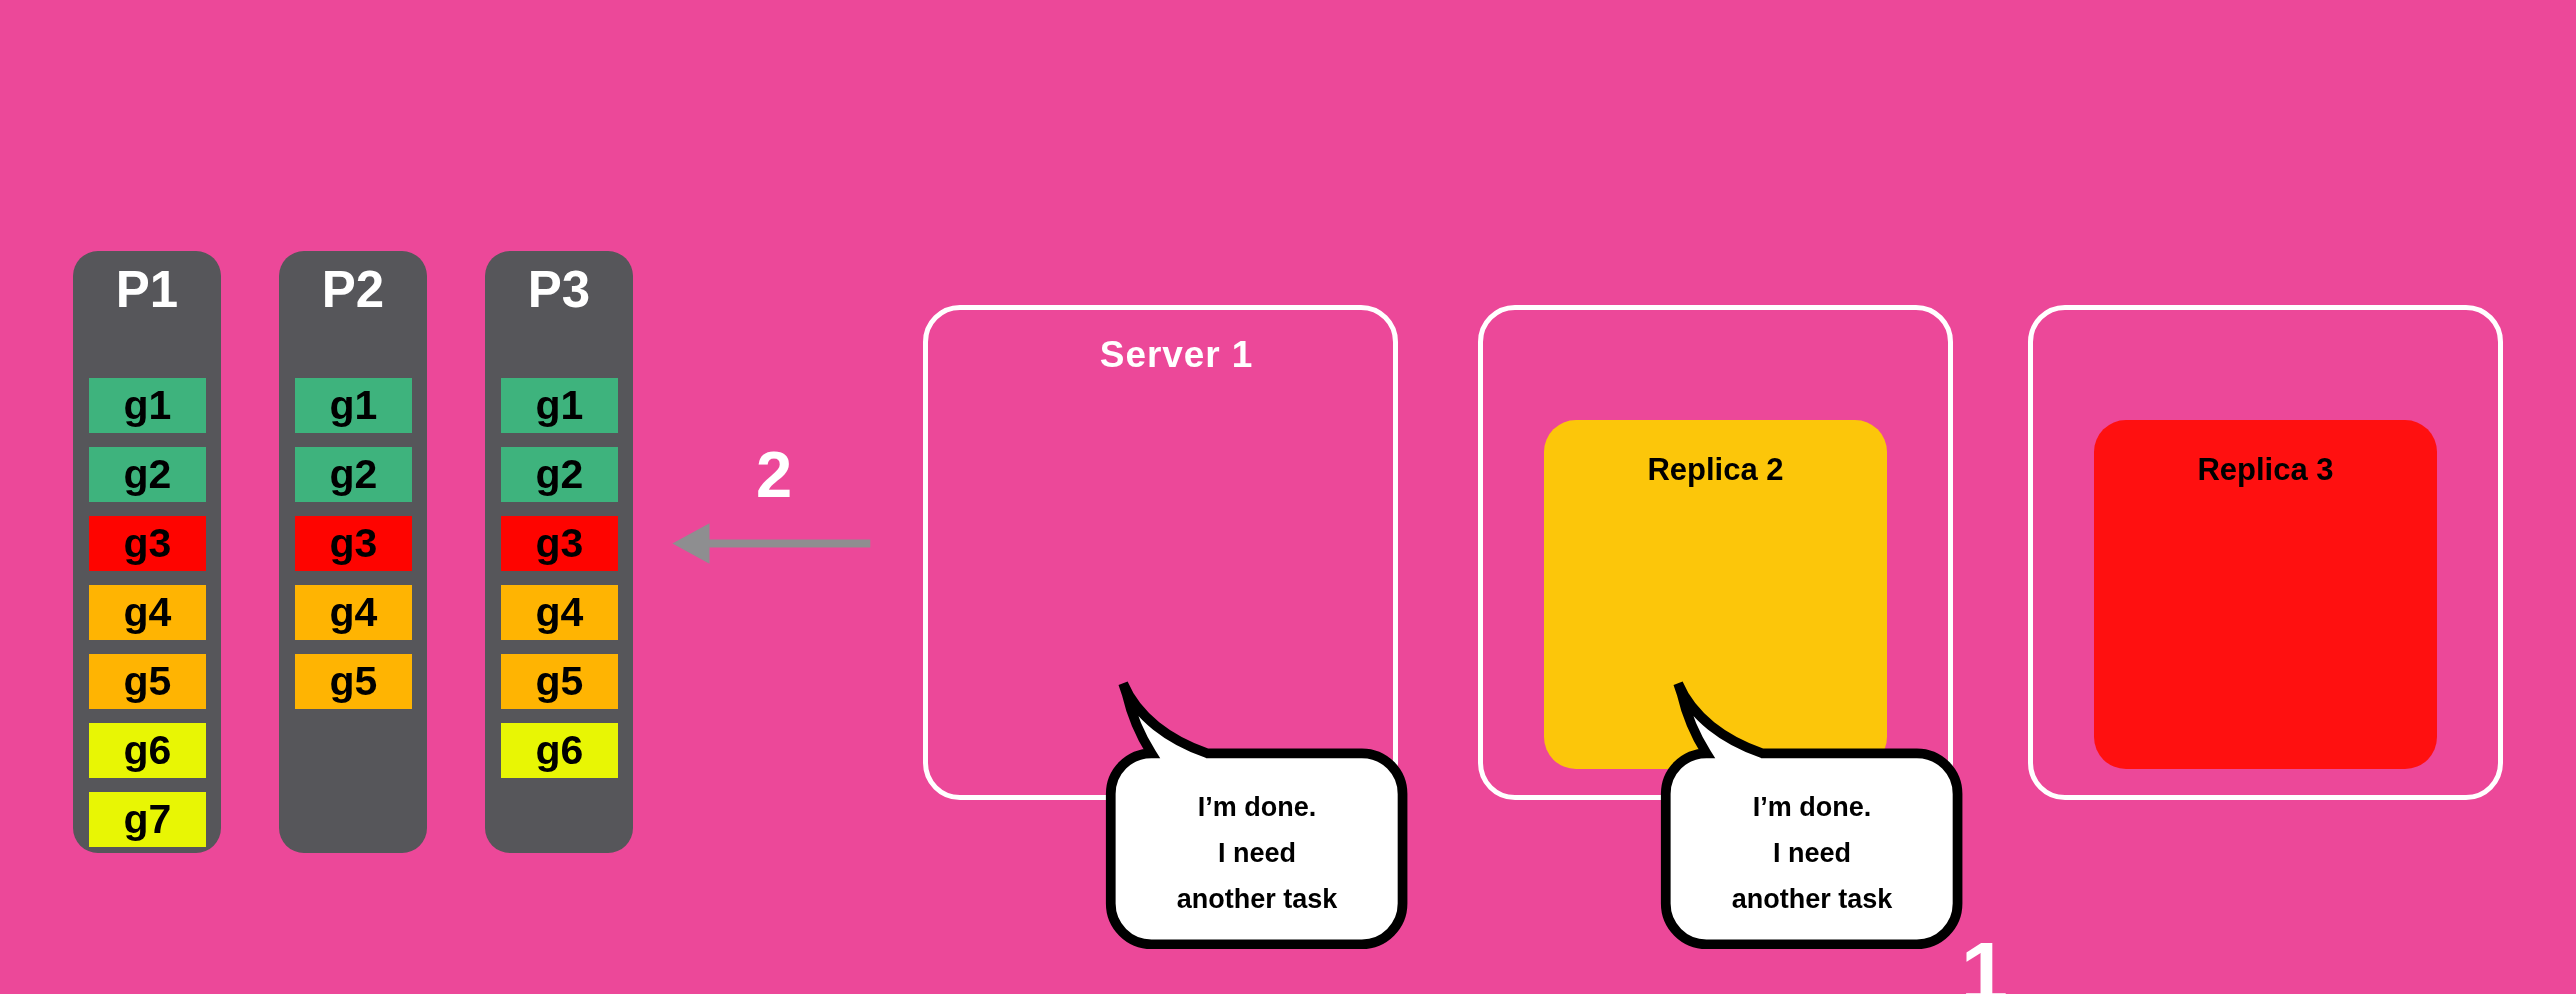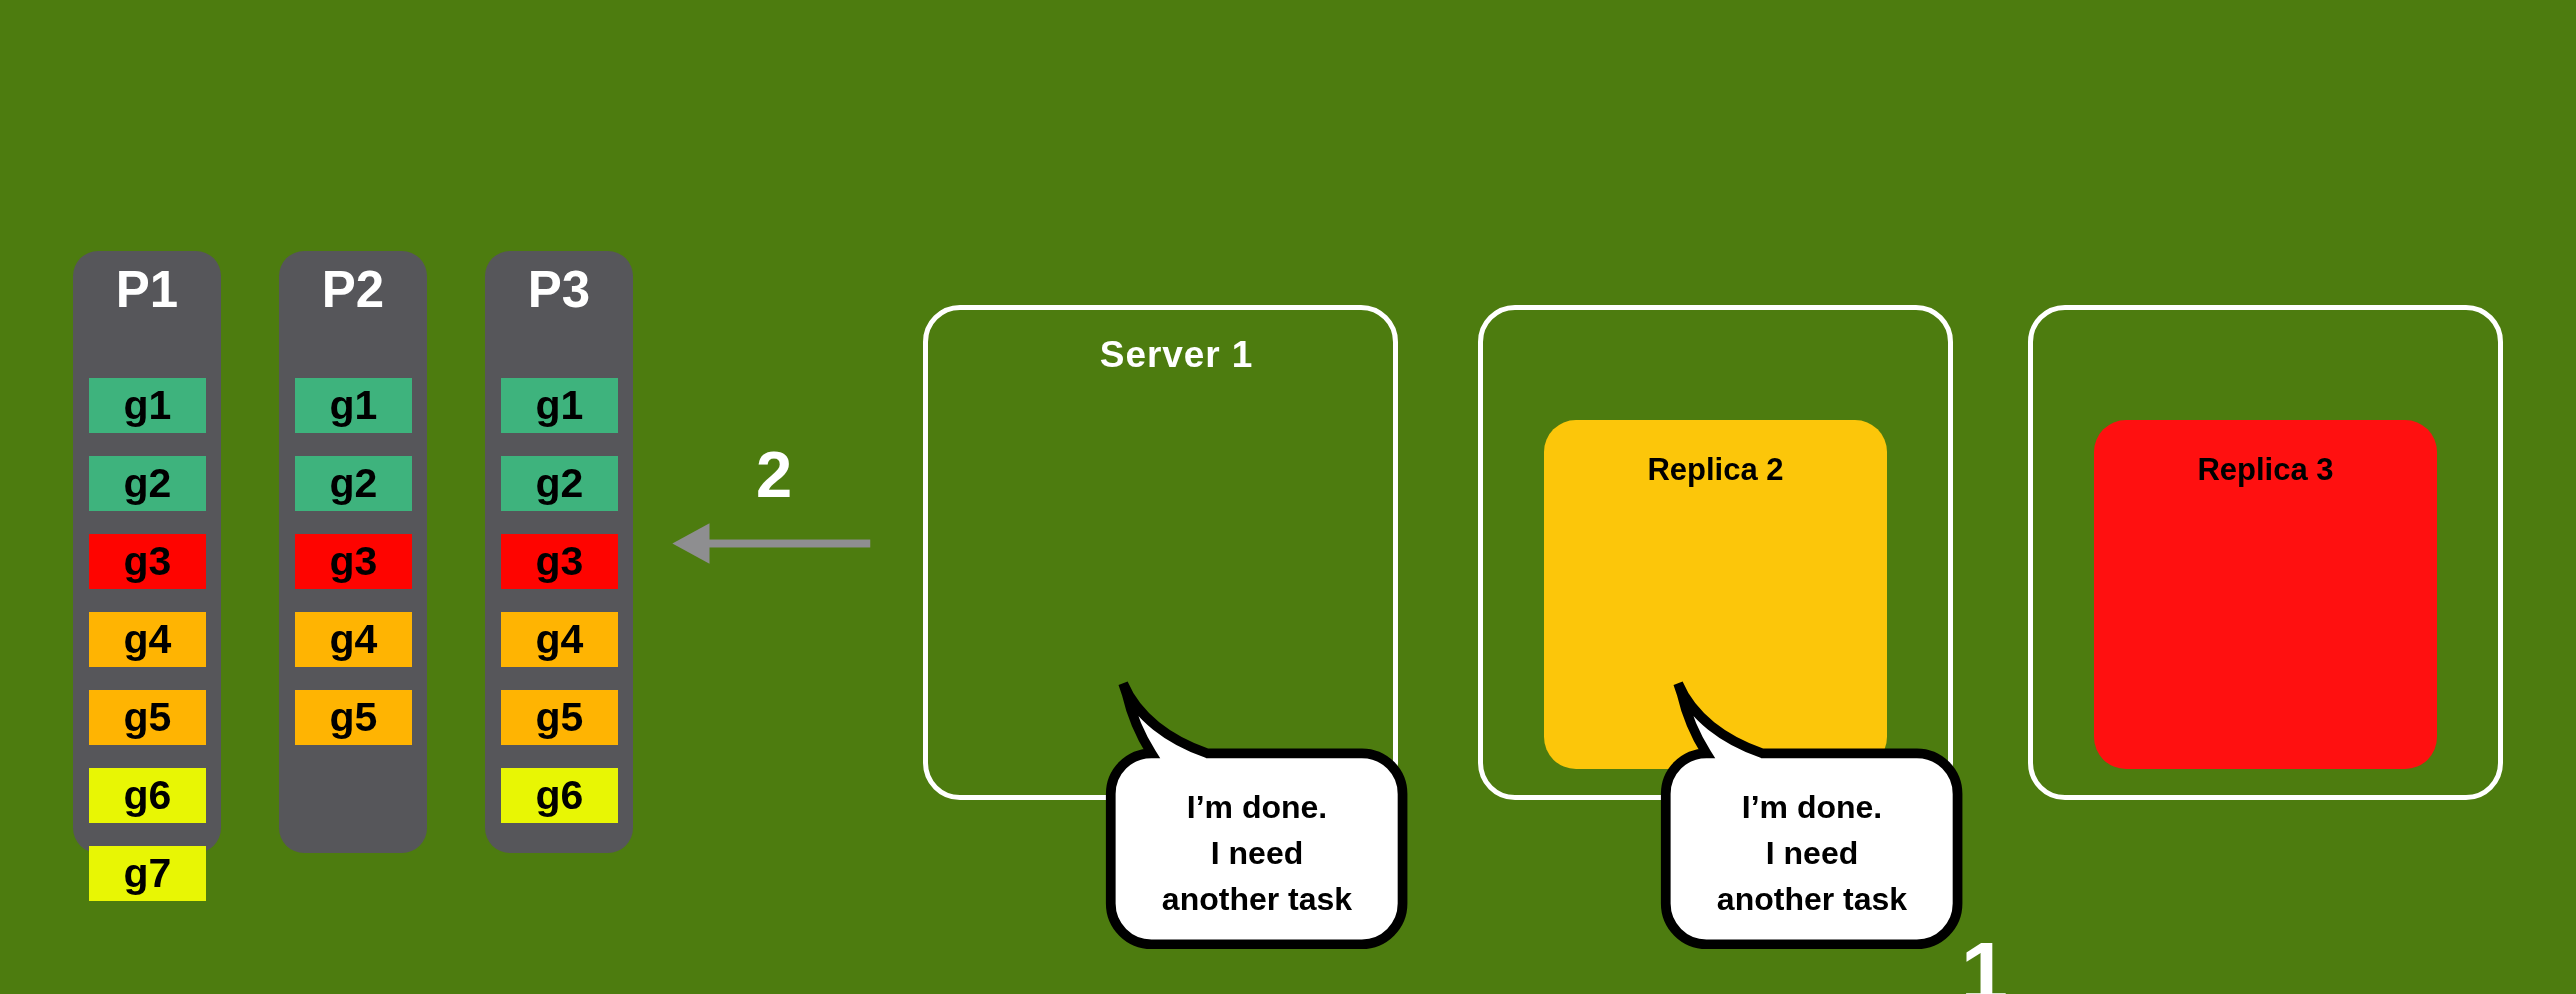--- a/index.html
+++ b/index.html
@@ -33,21 +33,21 @@
     font-weight: bold;
     color: #ffffff;
   }
   .task-stack {
     position: absolute;
     top: 127px;
     left: 16px;
     width: 117px;
     display: flex;
     flex-direction: column;
-    gap: 23px;
+    gap: 14px;
   }
   .task {
     height: 55px;
     display: flex;
     align-items: center;
     justify-content: center;
     font-size: 41px;
     font-weight: bold;
     color: #000000;
     line-height: 1;
@@ -109,21 +109,21 @@
     left: 25px;
     top: 121px;
     width: 292px;
     height: 191px;
     padding-top: 8.8px;
     box-sizing: border-box;
     display: flex;
     flex-direction: column;
     align-items: center;
     justify-content: center;
-    font-size: 32px;
+    font-size: 27px;
     line-height: 46px;
     font-weight: bold;
     color: #000000;
     text-align: center;
   }
 
   
   .num-label {
     position: absolute;
     color: #ffffff;
@@ -145,21 +145,21 @@
   }
   #arrow2 {
     position: absolute;
     left: 667px;
     top: 517px;
   }
 </style>
 </head>
 <body style="background: rgb(52, 52, 54);">
 
-<div id="canvas" style="background: #4d7c0f;">
+<div id="canvas" style="background: #ec4899;">
   <div id="partitions">
       <div class="partition" style="left: 73px; background: rgb(86, 86, 90);">
         <div class="partition-title">P1</div>
         <div class="task-stack">
           <div class="task" style="background: rgb(62, 179, 125);">g1</div>
           <div class="task" style="background: rgb(62, 179, 125);">g2</div>
           <div class="task" style="background: rgb(254, 4, 0);">g3</div>
           <div class="task" style="background: rgb(255, 180, 2);">g4</div>
           <div class="task" style="background: rgb(255, 180, 2);">g5</div>
           <div class="task" style="background: rgb(232, 246, 4);">g6</div>

